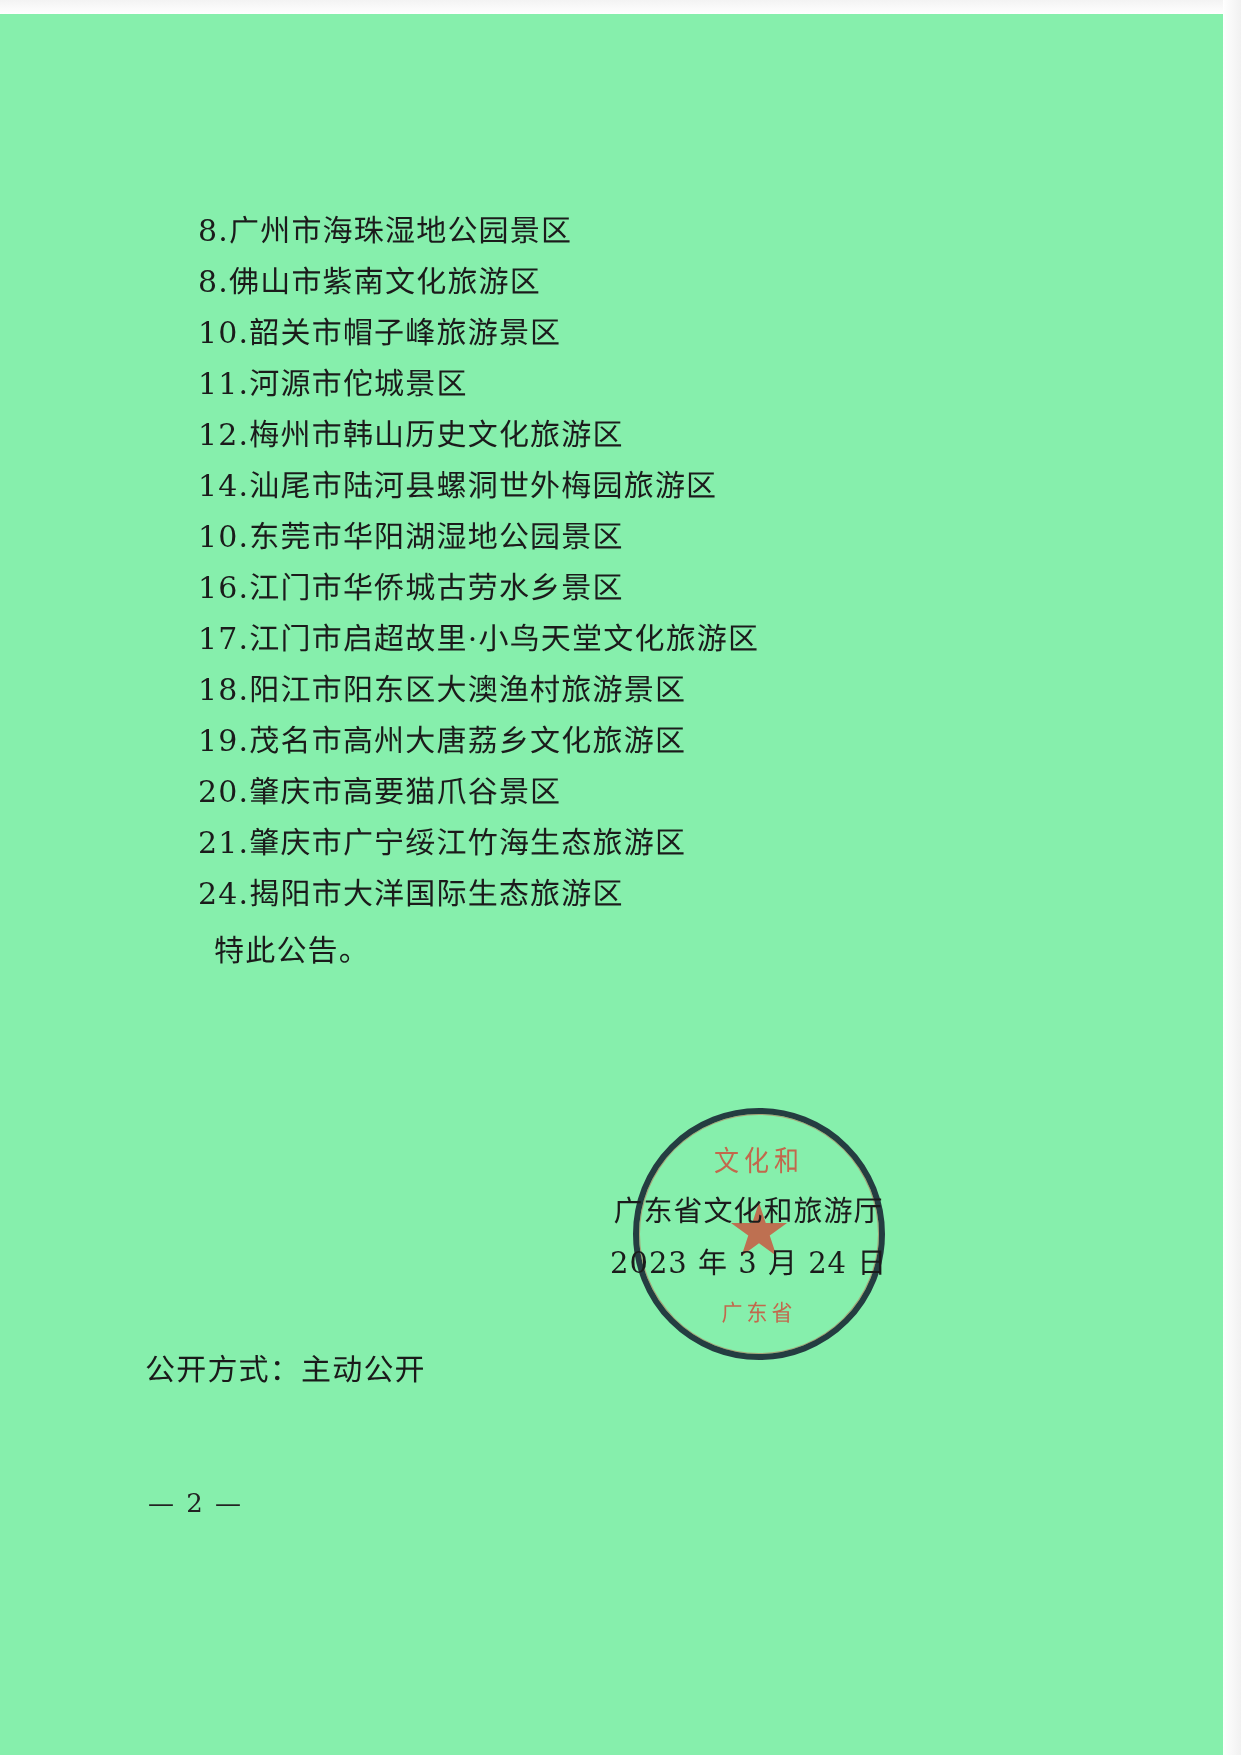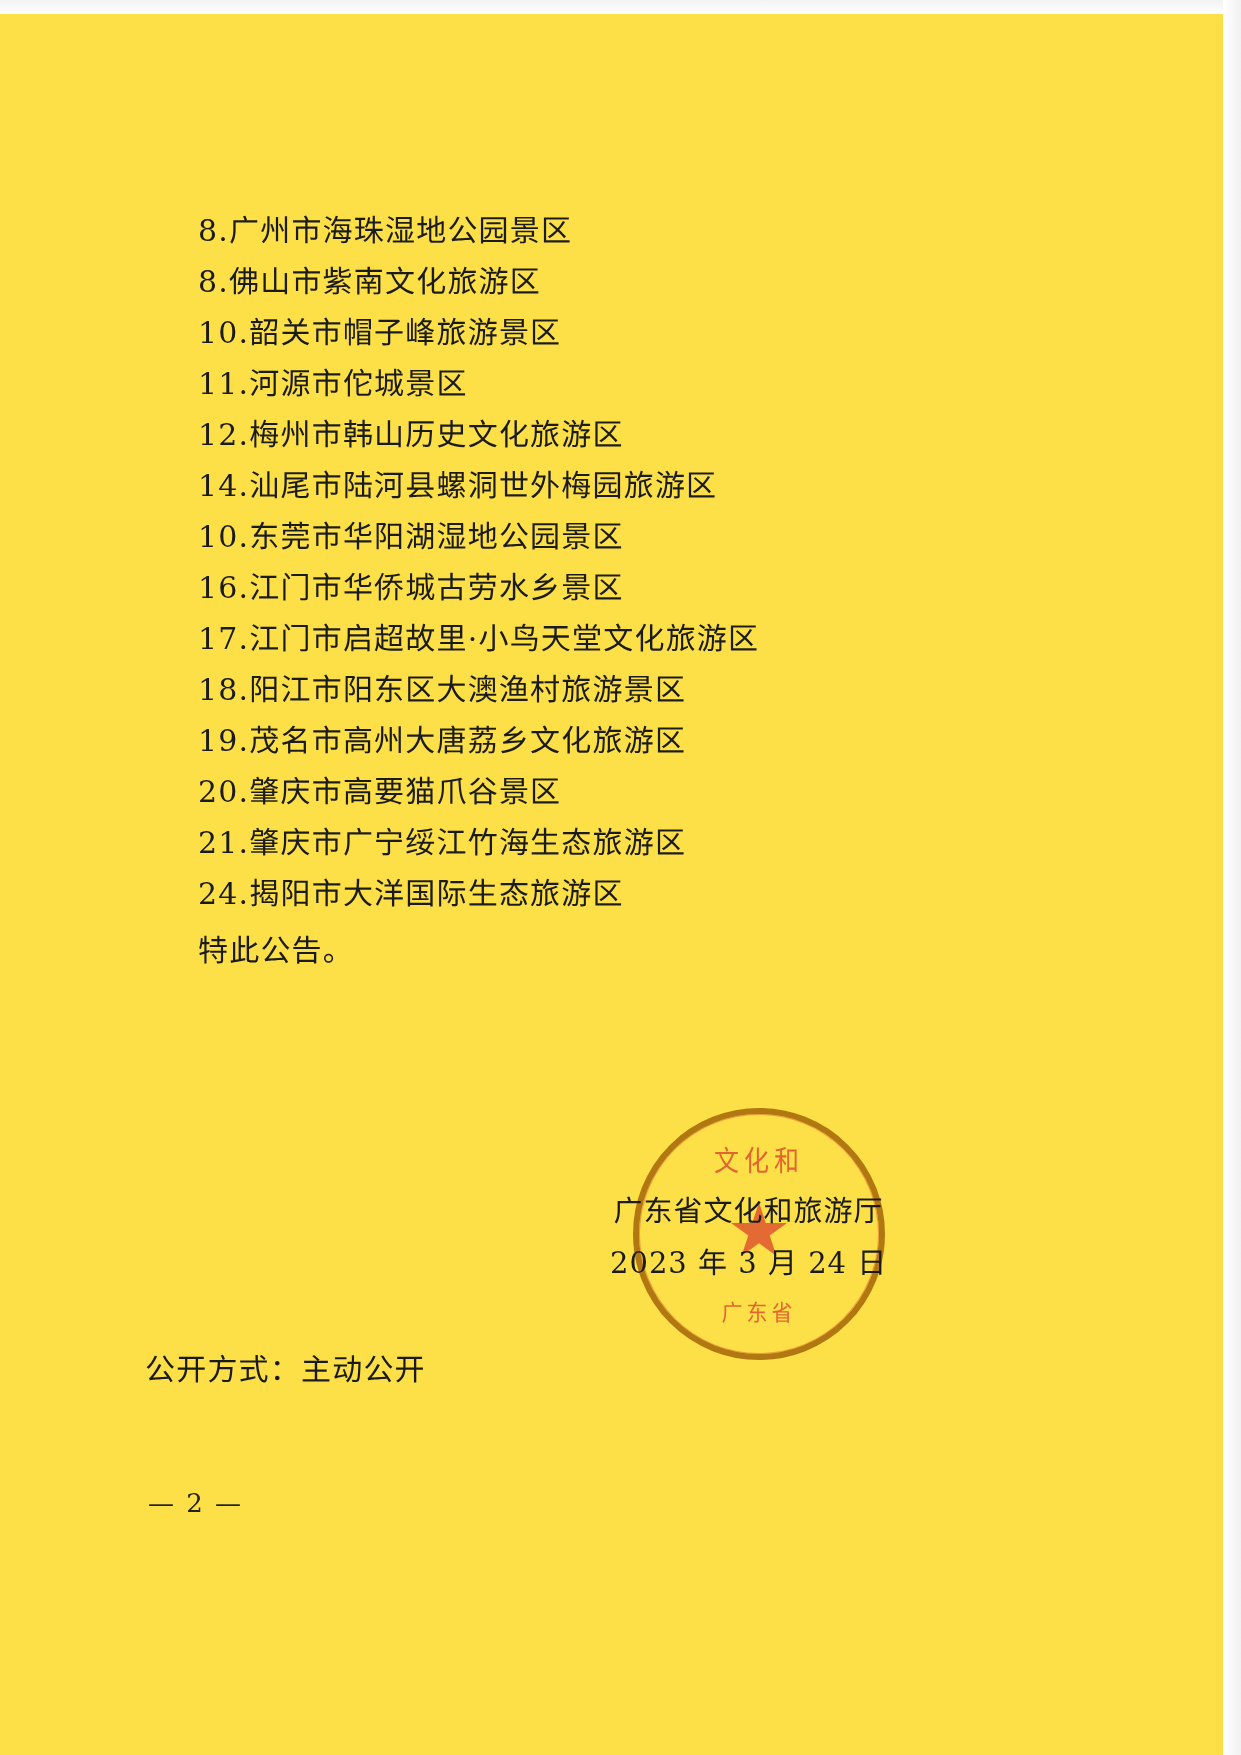--- a/index.html
+++ b/index.html
@@ -9,21 +9,21 @@
   }
   body {
     font-family: "DejaVu Serif", "Liberation Serif", serif;
     color: #1a1a1a;
   }
   .page {
     position: relative;
     width: 1241px;
     height: 1755px;
     margin: 0 auto;
-    background: #fde047;
+    background: #86efac;
     overflow: hidden;
   }
   
   .page::before {
     content: "";
     position: absolute;
     top: 0; left: 0; right: 0;
     height: 14px;
     background: linear-gradient(to bottom, #f3f3f3, #ffffff);
     pointer-events: none;
@@ -52,20 +52,21 @@
     white-space: nowrap;
     font-family: "DejaVu Serif", "Liberation Serif", serif;
   }
 
   .closing-line {
     font-size: 30px;
     line-height: 51px;
     letter-spacing: 1.2px;
     margin-top: 6px;
     color: #1b1b1b;
+    margin-left: 16px;
   }
 
   .signature-block {
     position: absolute;
     left: 610px;
     top: 1185px;
     text-align: center;
   }
   .signature-line {
     font-size: 29px;
@@ -75,21 +76,21 @@
     white-space: nowrap;
   }
 
   
   .seal {
     position: absolute;
     left: 633px;
     top: 1108px;
     width: 240px;
     height: 240px;
-    border: 6px solid #a16207;
+    border: 6px solid #0f172a;
     border-radius: 50%;
     opacity: 0.82;
     pointer-events: none;
   }
   .seal .seal-inner {
     position: absolute;
     inset: 0;
     border-radius: 50%;
     box-shadow: inset 0 0 0 1px rgba(216,57,43,0.5);
   }

